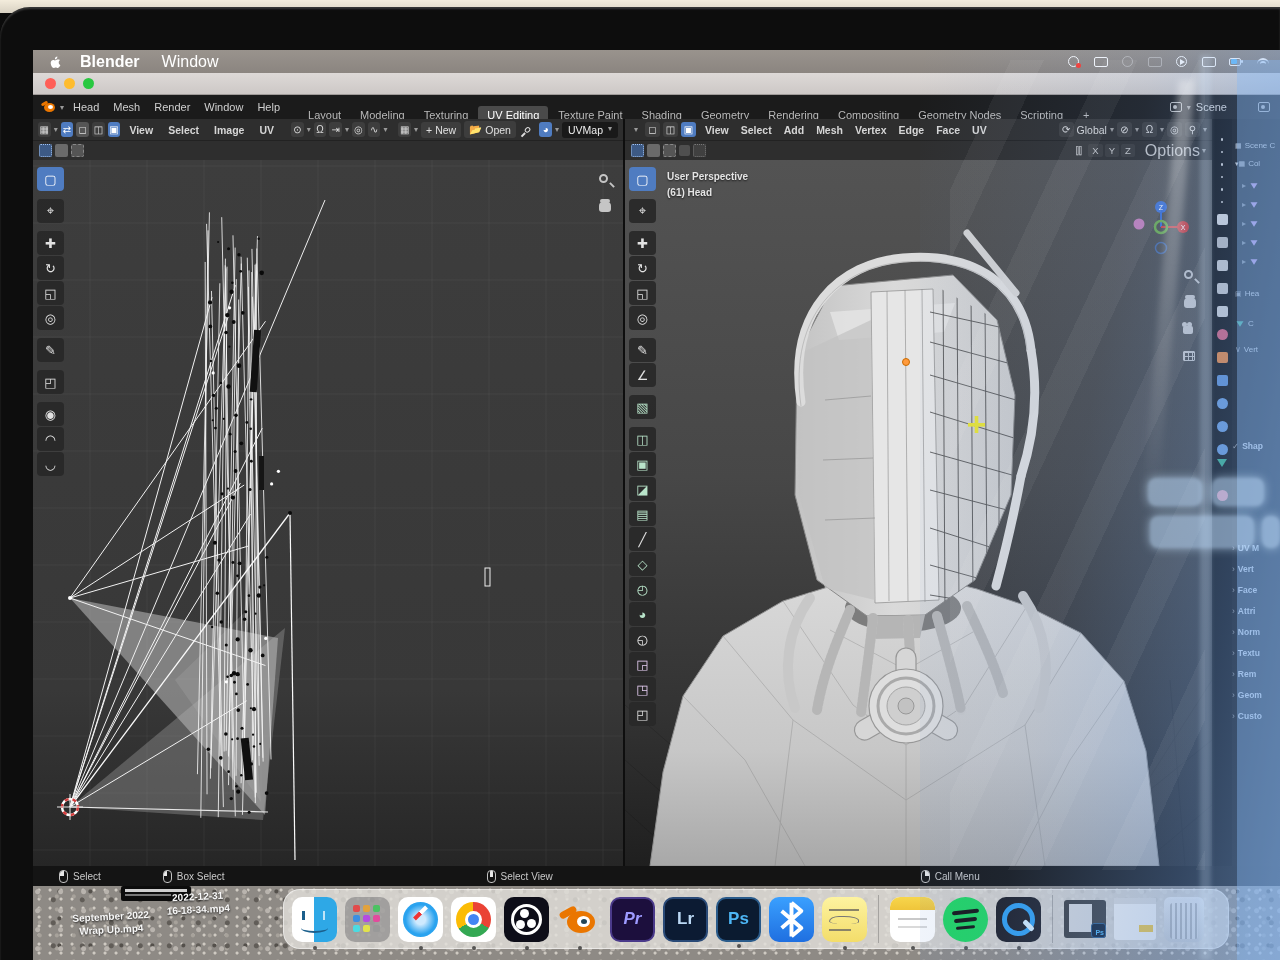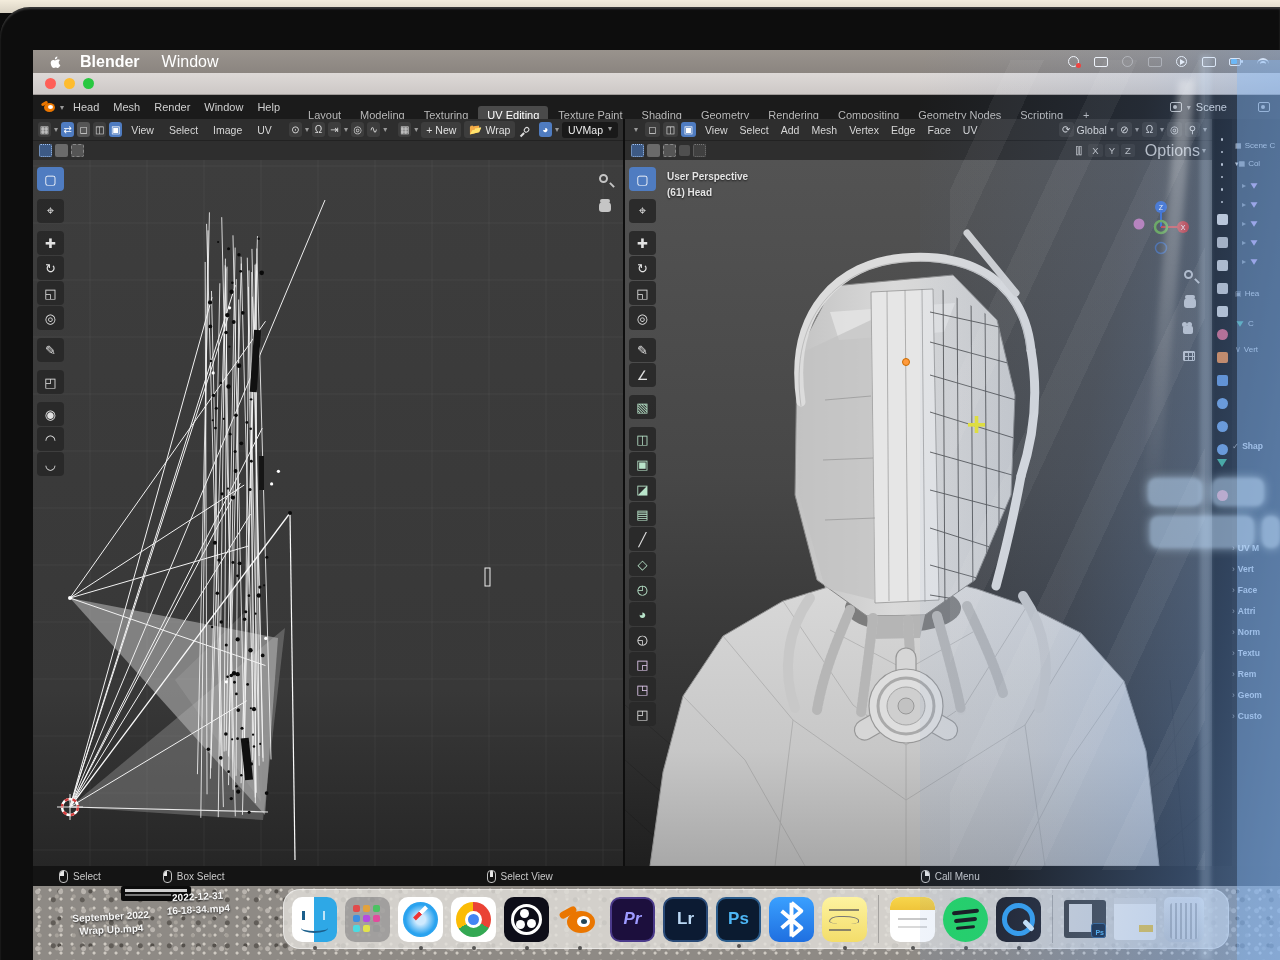--- a/index.html
+++ b/index.html
@@ -58,21 +58,21 @@
   .caret { font-size:8px; color:#9a9a9a; }
 
   
   .main { flex:1; display:flex; min-height:0; }
   .editor { display:flex; flex-direction:column; position:relative; min-width:0; }
   .uv-editor { width:592px; border-right:2px solid #0e0e0e; }
   .vp-editor { flex:1; }
   .ehdr { height:22px; background:#2e2e2e; border-bottom:1px solid #222; display:flex; align-items:center;
     font-size:10.5px; color:#d6d6d6; padding:0 5px; gap:3px; flex:0 0 auto; white-space:nowrap; overflow:hidden; }
   .ehdr2 { height:19px; background:#2e2e2e; display:flex; align-items:center; padding:0 6px; gap:3px; flex:0 0 auto; }
-  .emenu { padding:2px 6px; }
+  .emenu { padding:2px 6px;font-weight:bold; }
   .hbtn { background:#3d3d3d; border-radius:3px; padding:2px 5px; display:flex; align-items:center; gap:3px; color:#e0e0e0; }
   .hico { width:15px; height:15px; background:#3d3d3d; border-radius:3px; display:flex; align-items:center;
     justify-content:center; font-size:10px; color:#ddd; }
   .hico.blue { background:#4f7cc1; color:#fff; }
   .hico.on { background:#555; }
   .pinico { width:6px; height:6px; border:1.5px solid #ddd; border-radius:50%; position:relative; transform:rotate(45deg); }
   .pinico::after { content:""; position:absolute; left:1px; top:6px; width:1.5px; height:5px; background:#ddd; }
   .modebox { width:13px; height:13px; border-radius:2px; background:#4a4a4a; }
   .modebox.b1 { background:#3d5a85; border:1px dotted #9fc1f2; }
   .modebox.b2 { background:#6a6a6a; }
@@ -288,21 +288,21 @@
             <span class="caret">▾</span>
           <span class="hico">Ω</span>
           <span class="hico">⇥</span>
             <span class="caret">▾</span>
           <span class="hico">◎</span>
           <span class="hico">∿</span>
             <span class="caret">▾</span>
           <span class="hico" style="margin-left:8px">▦</span>
             <span class="caret">▾</span>
           <span class="hbtn">+ New</span>
-          <span class="hbtn">📂<b style="font-weight:normal">Wrap</b></span>
+          <span class="hbtn">📂<b style="font-weight:normal">Open</b></span>
           <span class="pinico" style="margin-left:6px"></span>
           <span class="hico blue" style="margin-left:6px">◕</span>
             <span class="caret">▾</span>
           <span class="uvmapbox">
               <b style="font-weight:normal">UVMap</b>
               <span class="caret">▾</span>
             </span>
         </div>
         <div class="ehdr2">
           <span class="modebox b1"></span>

